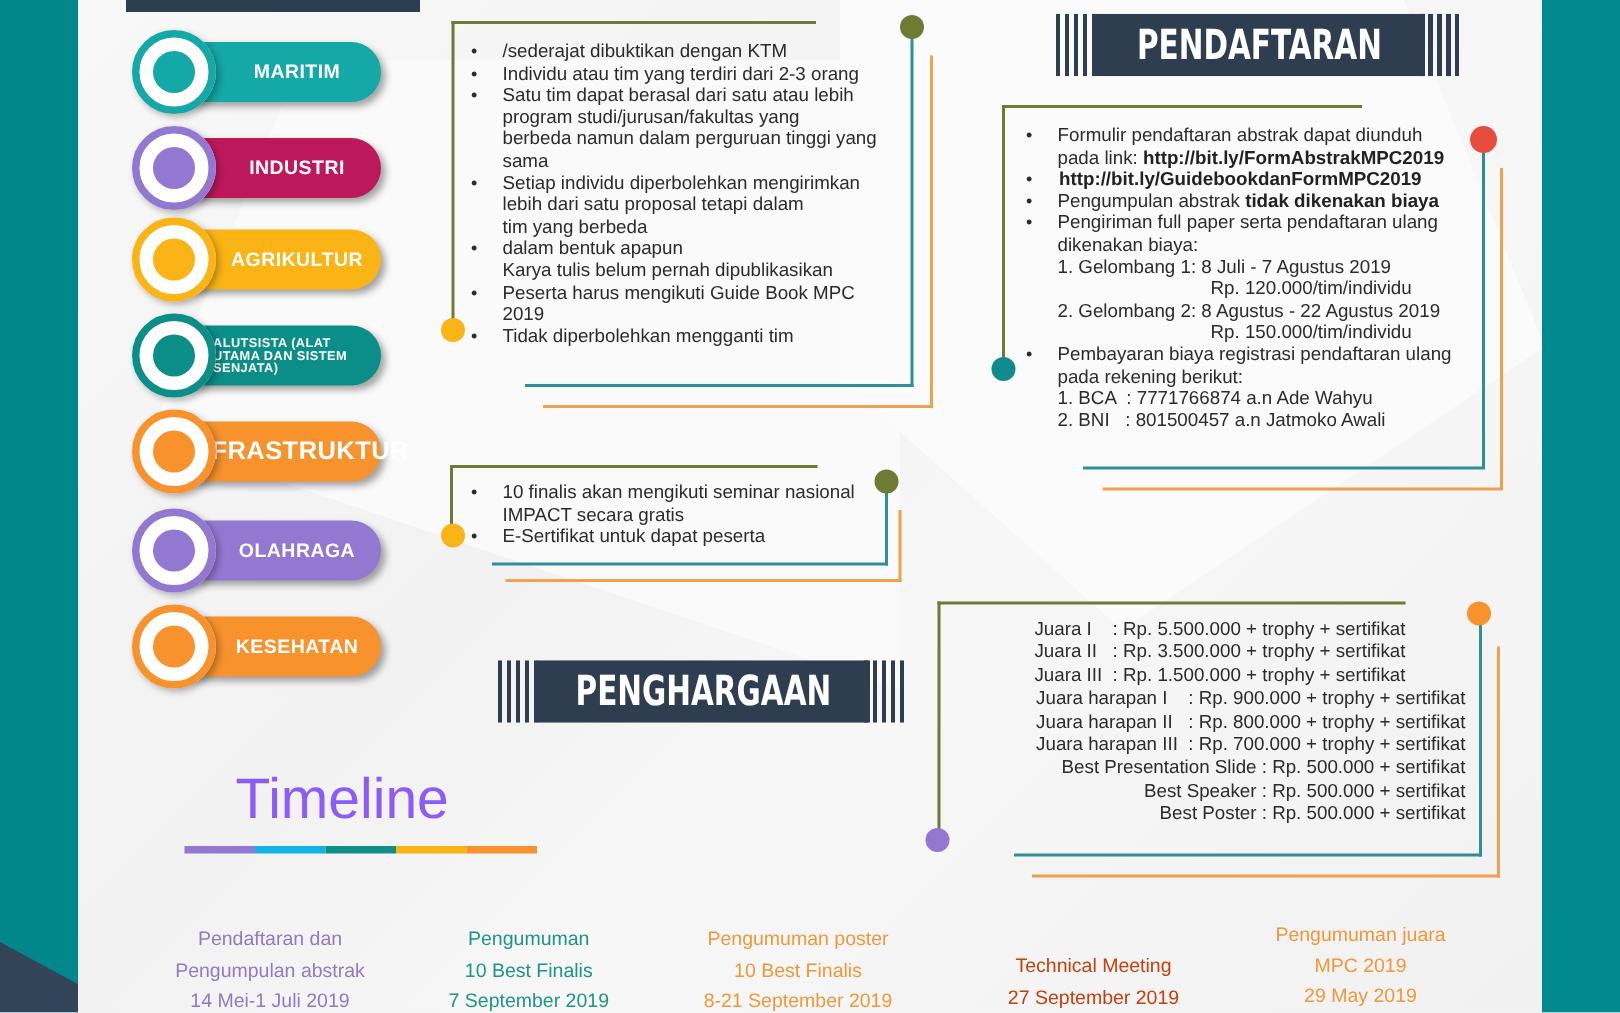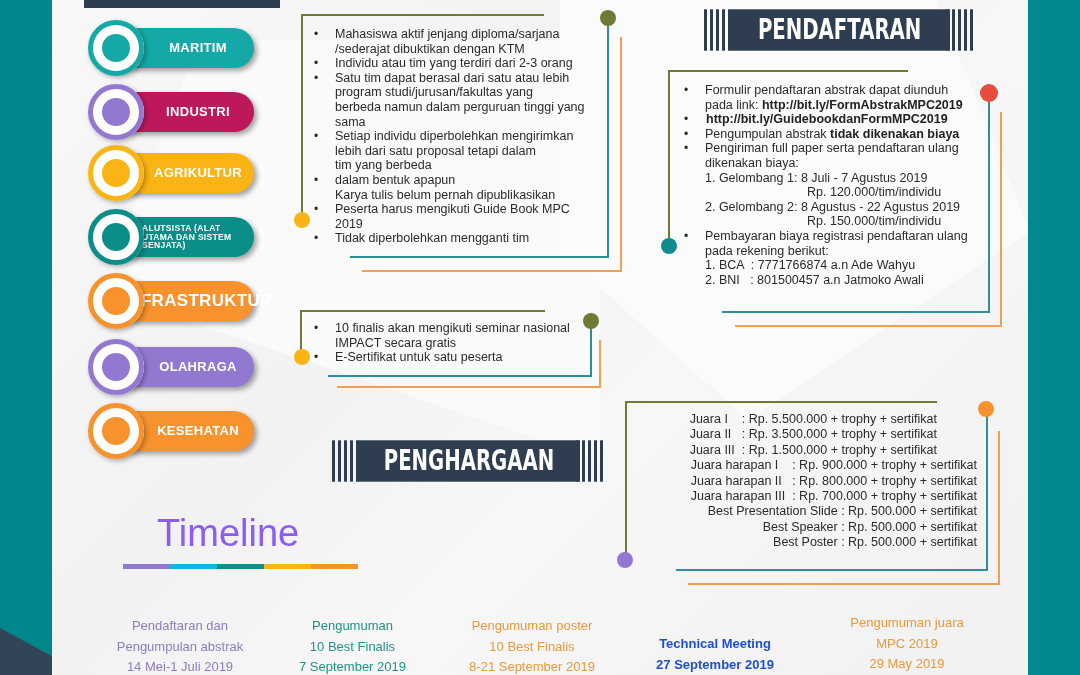--- a/index.html
+++ b/index.html
@@ -133,21 +133,20 @@
   <div class="line-top" style="left:301px; top:14px; width:243px;"></div>
   <div class="line-left" style="left:301px; top:14px; height:206px;"></div>
   <div class="line-right-teal" style="left:607px; top:22px; height:236px;"></div>
   <div class="line-bottom-teal" style="left:350px; top:256px; width:259px;"></div>
   <div class="line-right-orange" style="left:620px; top:37px; height:234px;"></div>
   <div class="line-bottom-orange" style="left:362px; top:270px; width:260px;"></div>
   <div class="dot" style="left:600px; top:10px; background:#6f7a35;"></div>
   <div class="dot" style="left:294px; top:212px; background:#fbb416;"></div>
   <ul class="bullets" style="left:310px; top:27px; width:300px;">
     <li>
-        <span class="sub">Mahasiswa aktif jenjang diploma/sarjana</span>
         <span class="sub">/sederajat dibuktikan dengan KTM</span>
       </li>
     <li>
         <span class="sub">Individu atau tim yang terdiri dari 2-3 orang</span>
       </li>
     <li>
         <span class="sub">Satu tim dapat berasal dari satu atau lebih</span>
         <span class="sub">program studi/jurusan/fakultas yang</span>
         <span class="sub">berbeda namun dalam perguruan tinggi yang</span>
         <span class="sub">sama</span>
@@ -179,21 +178,21 @@
   <div class="line-right-orange" style="left:599px; top:340px; height:48px;"></div>
   <div class="line-bottom-orange" style="left:337px; top:386px; width:264px;"></div>
   <div class="dot" style="left:583px; top:313px; background:#6f7a35;"></div>
   <div class="dot" style="left:294px; top:349px; background:#fbb416;"></div>
   <ul class="bullets" style="left:310px; top:321px; width:290px;">
     <li>
         <span class="sub">10 finalis akan mengikuti seminar nasional</span>
         <span class="sub">IMPACT secara gratis</span>
       </li>
     <li>
-        <span class="sub">E-Sertifikat untuk satu peserta</span>
+        <span class="sub">E-Sertifikat untuk dapat peserta</span>
       </li>
   </ul>
 </div>
 
 <div class="banner" style="left:730px; top:12px; width:220px; height:36px;">
   <span>PENDAFTARAN</span>
 </div>
 
 <div class="box">
   <div class="line-top" style="left:668px; top:70px; width:240px;"></div>
@@ -275,21 +274,21 @@
 <div class="tl-item" style="left:280px; top:616px; width:145px; color:#1d9486;">
   <div>Pengumuman</div>
   <div>10 Best Finalis</div>
   <div>7 September 2019</div>
 </div>
 <div class="tl-item" style="left:452px; top:616px; width:160px; color:#f0973a;">
   <div>Pengumuman poster</div>
   <div>10 Best Finalis</div>
   <div>8-21 September 2019</div>
 </div>
-<div class="tl-item" style="left:645px; top:634px; width:140px; color:#1d4ed8;font-weight:bold;">
+<div class="tl-item" style="left:659px; top:634px; width:140px; color:#c2410c;">
   <div>Technical Meeting</div>
   <div>27 September 2019</div>
 </div>
 <div class="tl-item" style="left:832px; top:613px; width:150px; color:#f0973a;">
   <div>Pengumuman juara</div>
   <div>MPC 2019</div>
   <div>29 May 2019</div>
 </div>
 
 </body></html>

